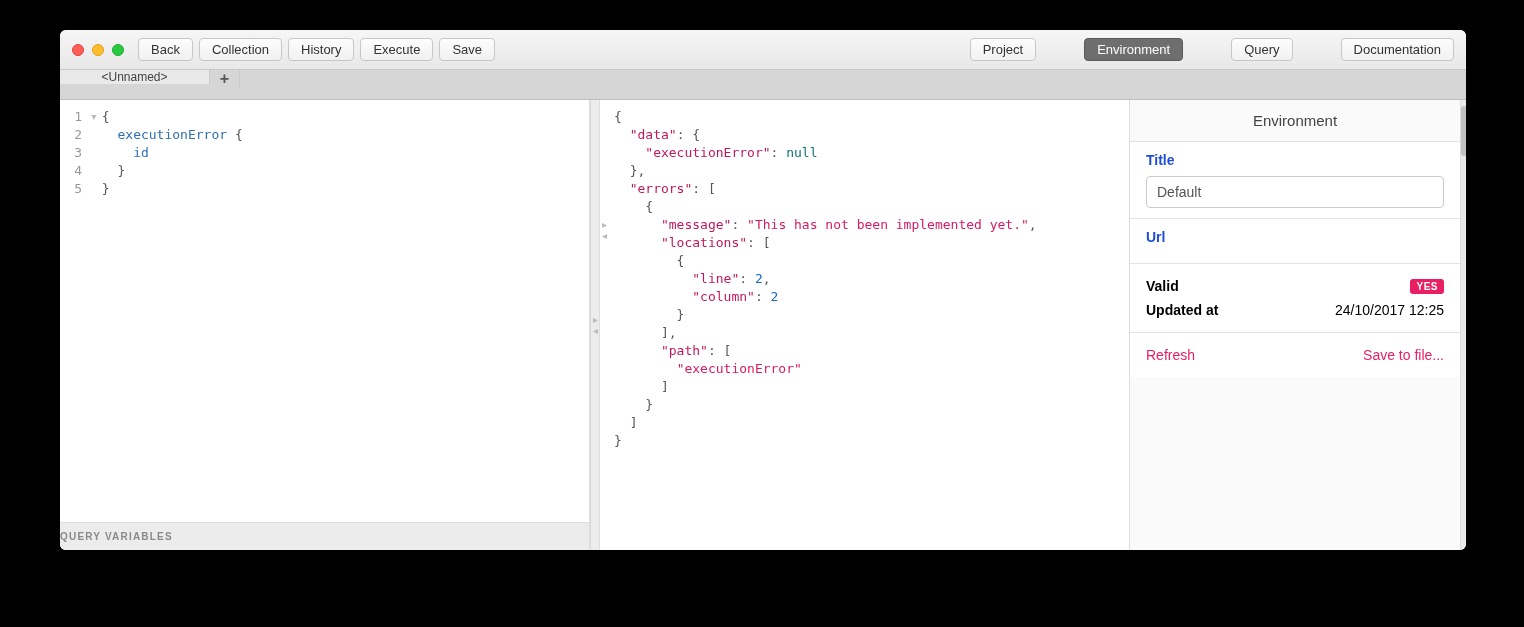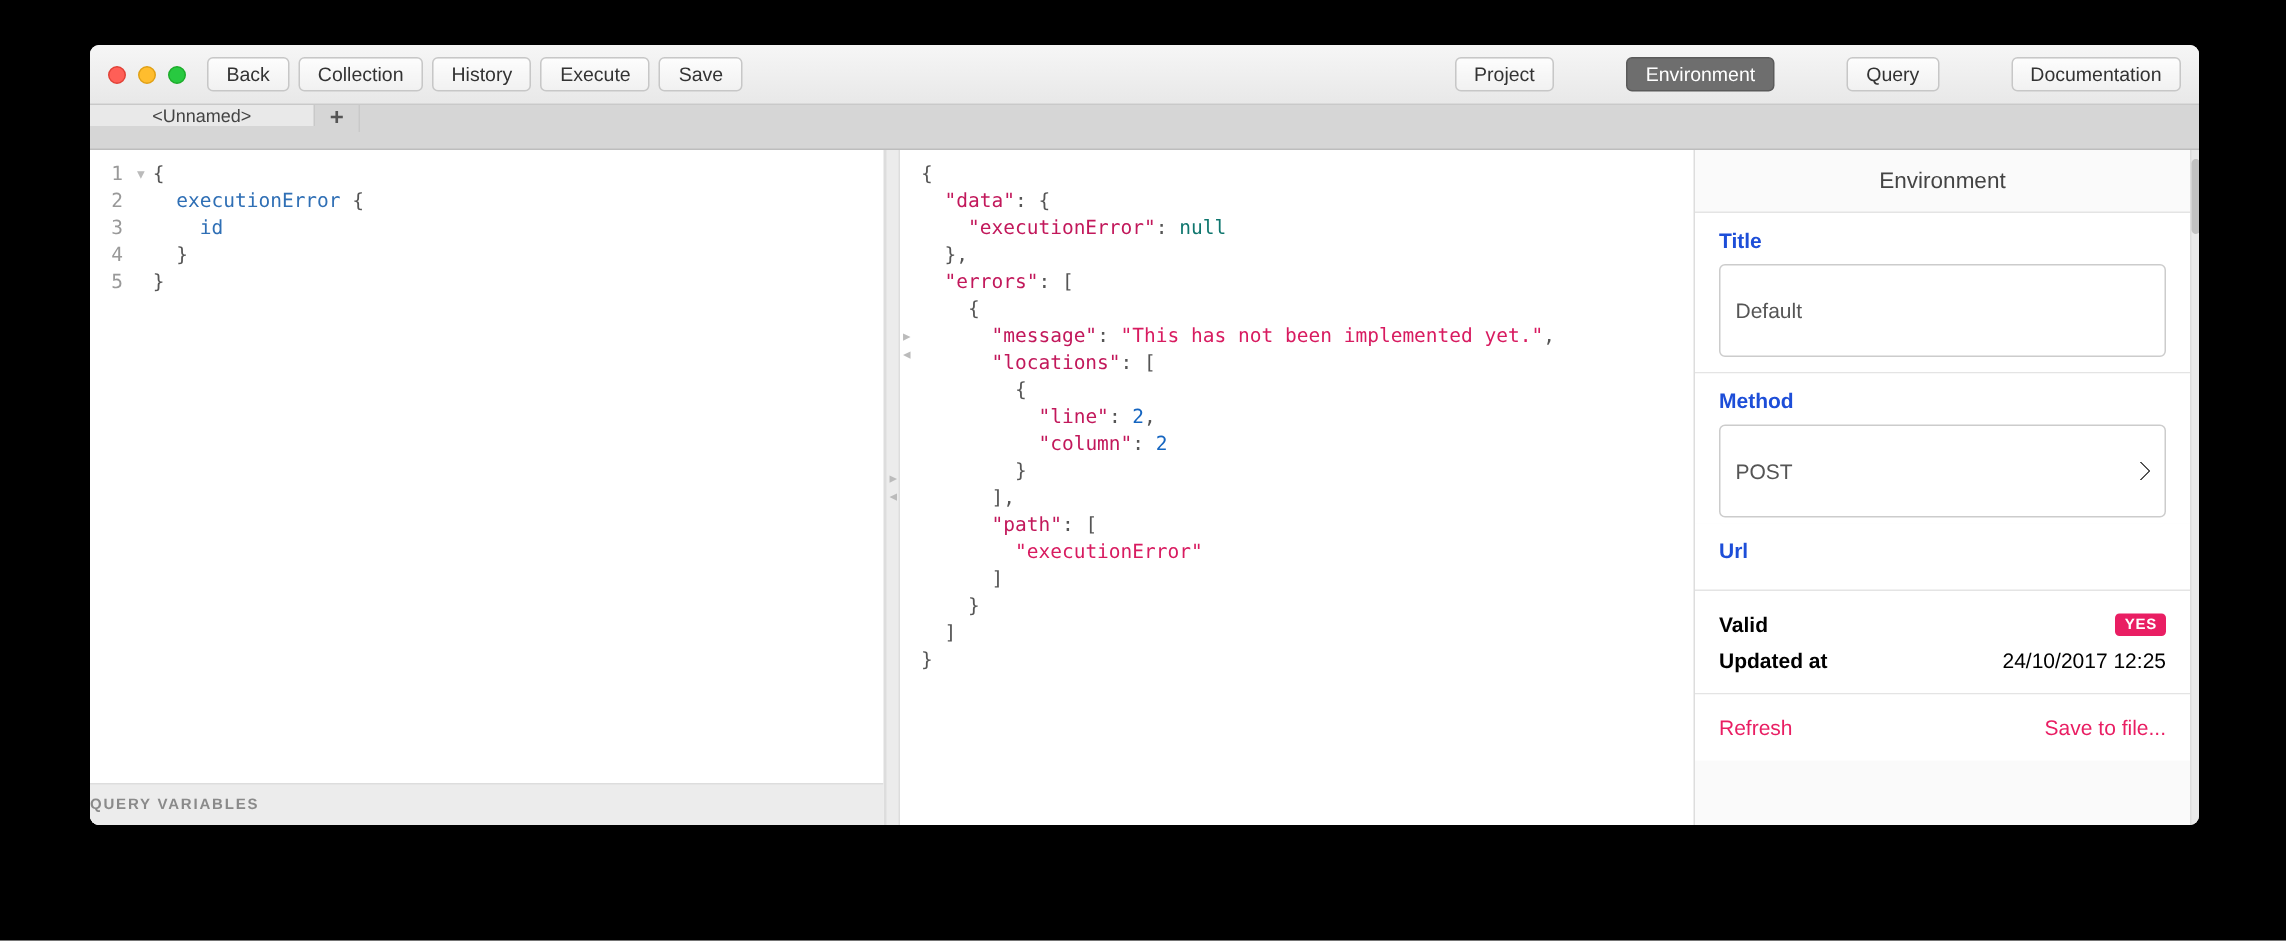--- a/index.html
+++ b/index.html
@@ -155,21 +155,21 @@
   .label {
     font-weight: 600;
     font-size: 14px;
     color: #1d4ed8;
     margin-bottom: 8px;
   }
   .input, .select {
     width: 100%;
     border: 1px solid #ccc;
     border-radius: 4px;
-    padding: 22px 10px;
+    padding: 7px 10px;
     font-size: 14px;
     background: #fff;
     color: #555;
   }
   .select-wrap { position: relative; }
   .select-wrap::after {
     content: "";
     position: absolute;
     right: 10px; top: 50%;
     transform: translateY(-50%);
@@ -304,28 +304,20 @@
     <div class="pane-right">
       <div class="panel-head">
         <span>Environment</span>
       </div>
 
       <div class="panel-body">
         <div class="label">Title</div>
         <input class="input" value="Default" style="">
       </div>
 
-      <div class="panel-body" style="border-bottom:none; padding-bottom:4px;">
-        <div class="label">Method</div>
-        <div class="select-wrap">
-          <div class="select">
-            <span>POST</span>
-          </div>
-        </div>
-      </div>
 
       <div class="panel-body">
         <div class="label">Url</div>
       </div>
 
       <div class="panel-body">
         <div class="valid-row">
           <span class="bold">Valid</span>
           <span class="badge">YES</span>
         </div>

